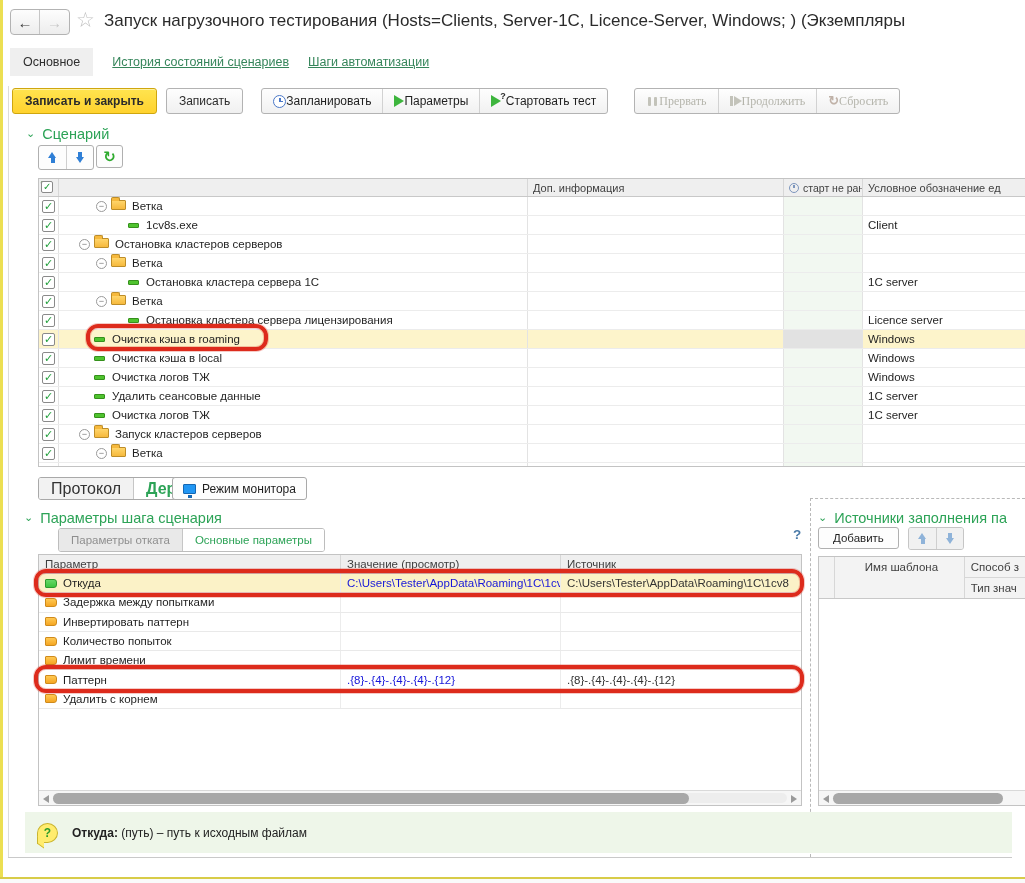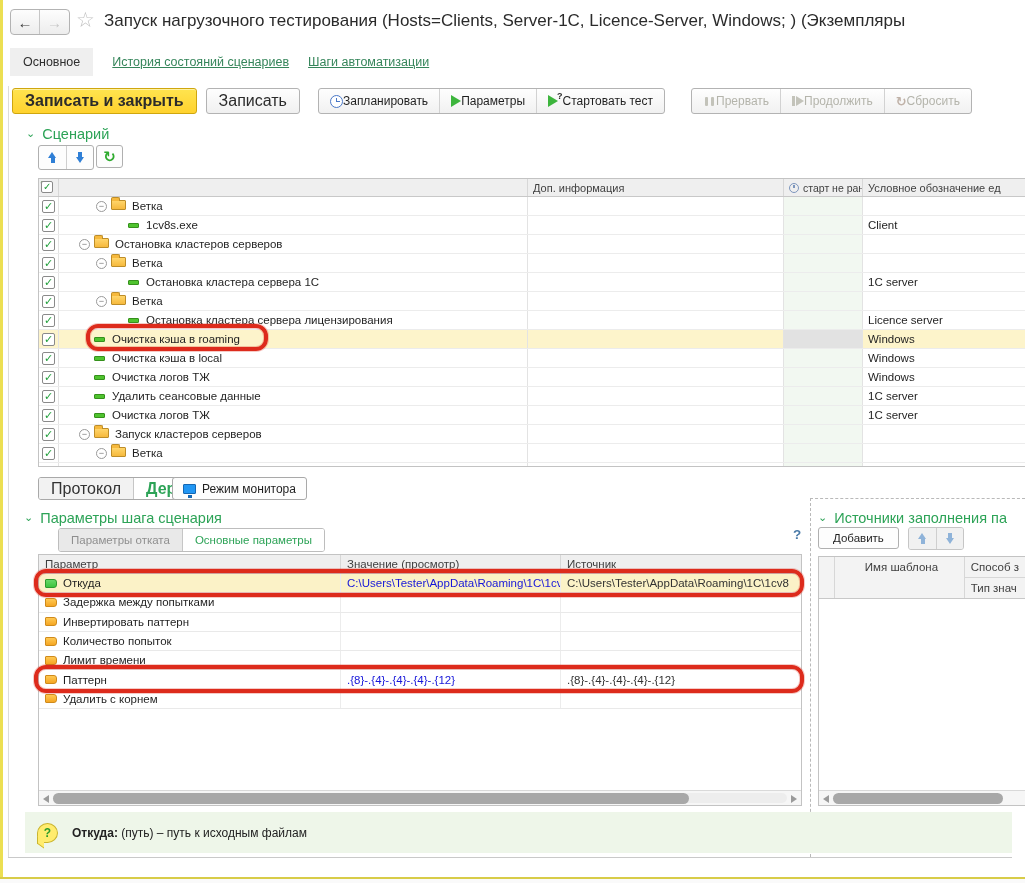--- a/index.html
+++ b/index.html
@@ -22,28 +22,28 @@
   .star { position:absolute; left:76px; top:8px; font-size:21px; color:#c3c3c3; }
   .wtitle { position:absolute; left:104px; top:11px; width:921px; font-size:17px; color:#2b2b2b; white-space:nowrap; overflow:hidden; }
 
   
   .navtabs { position:absolute; left:10px; top:47px; display:flex; align-items:center; gap:19px; height:30px; }
   .tab-main { background:#efefef; border-radius:0; padding:7px 13px; font-size:12.5px; color:#2e2e2e; }
   .tab-link { color:#35855a; text-decoration:underline; font-size:12.5px; }
 
   
   .toolbar { position:absolute; left:12px; top:88px; display:flex; align-items:flex-start; gap:9px; }
-  .btn { height:26px; display:inline-flex; align-items:center; border:1px solid #b3b3b3; border-radius:3px; background:linear-gradient(#fefefe,#f0f0f0); padding:0 12px; font-size:16px; color:#2b2b2b; white-space:nowrap; }
+  .btn { height:26px; display:inline-flex; align-items:center; border:1px solid #b3b3b3; border-radius:3px; background:linear-gradient(#fefefe,#f0f0f0); padding:0 12px; font-size:12px; color:#2b2b2b; white-space:nowrap; }
   .btn-yellow { background:linear-gradient(#ffe44f,#ffd22e); border-color:#cfa60e; font-weight:bold; box-shadow:inset 0 1px 0 #fff2a0; }
   .btn-group { display:inline-flex; border:1px solid #b3b3b3; border-radius:3px; background:linear-gradient(#fefefe,#f1f1f1); overflow:hidden; }
   .btn-group .gbtn { height:24px; display:inline-flex; align-items:center; padding:0 11px; font-size:12px; }
   .btn-group .gbtn + .gbtn { border-left:1px solid #d2d2d2; }
   .btn-group.disabled .gbtn { color:#b4b4ab; }
   .grp2 { margin-left:9px; }
-  .grp3 { margin-left:17px; }
+  .grp3 { margin-left:17px;font-family:Liberation Serif, serif; }
   .ic-clock { width:13px; height:13px; border:1.5px solid #4a78c8; border-radius:50%; position:relative; background:#fff; }
   .ic-clock::after { content:""; position:absolute; left:5px; top:2px; width:1.5px; height:4.5px; background:#4a78c8; }
   .ic-clock::before { content:""; position:absolute; left:5px; top:5px; width:4px; height:1.5px; background:#4a78c8; }
   .ic-play { width:0; height:0; border-left:10px solid #3db53d; border-top:6px solid transparent; border-bottom:6px solid transparent; }
   .playq { display:inline-flex; position:relative; }
   .playq .qm { font-size:9px; font-weight:bold; color:#2b2b2b; margin-left:-1px; margin-top:-4px; }
   .ic-break { position:relative; width:13px; height:13px; }
   .ic-break::before,.ic-break::after { content:""; position:absolute; top:2px; width:3px; height:9px; background:#c3c3ba; border-radius:1px; }
   .ic-break::before { left:2px; } .ic-break::after { left:8px; }
   .ic-resume { display:inline-flex; align-items:center; gap:1px; }

